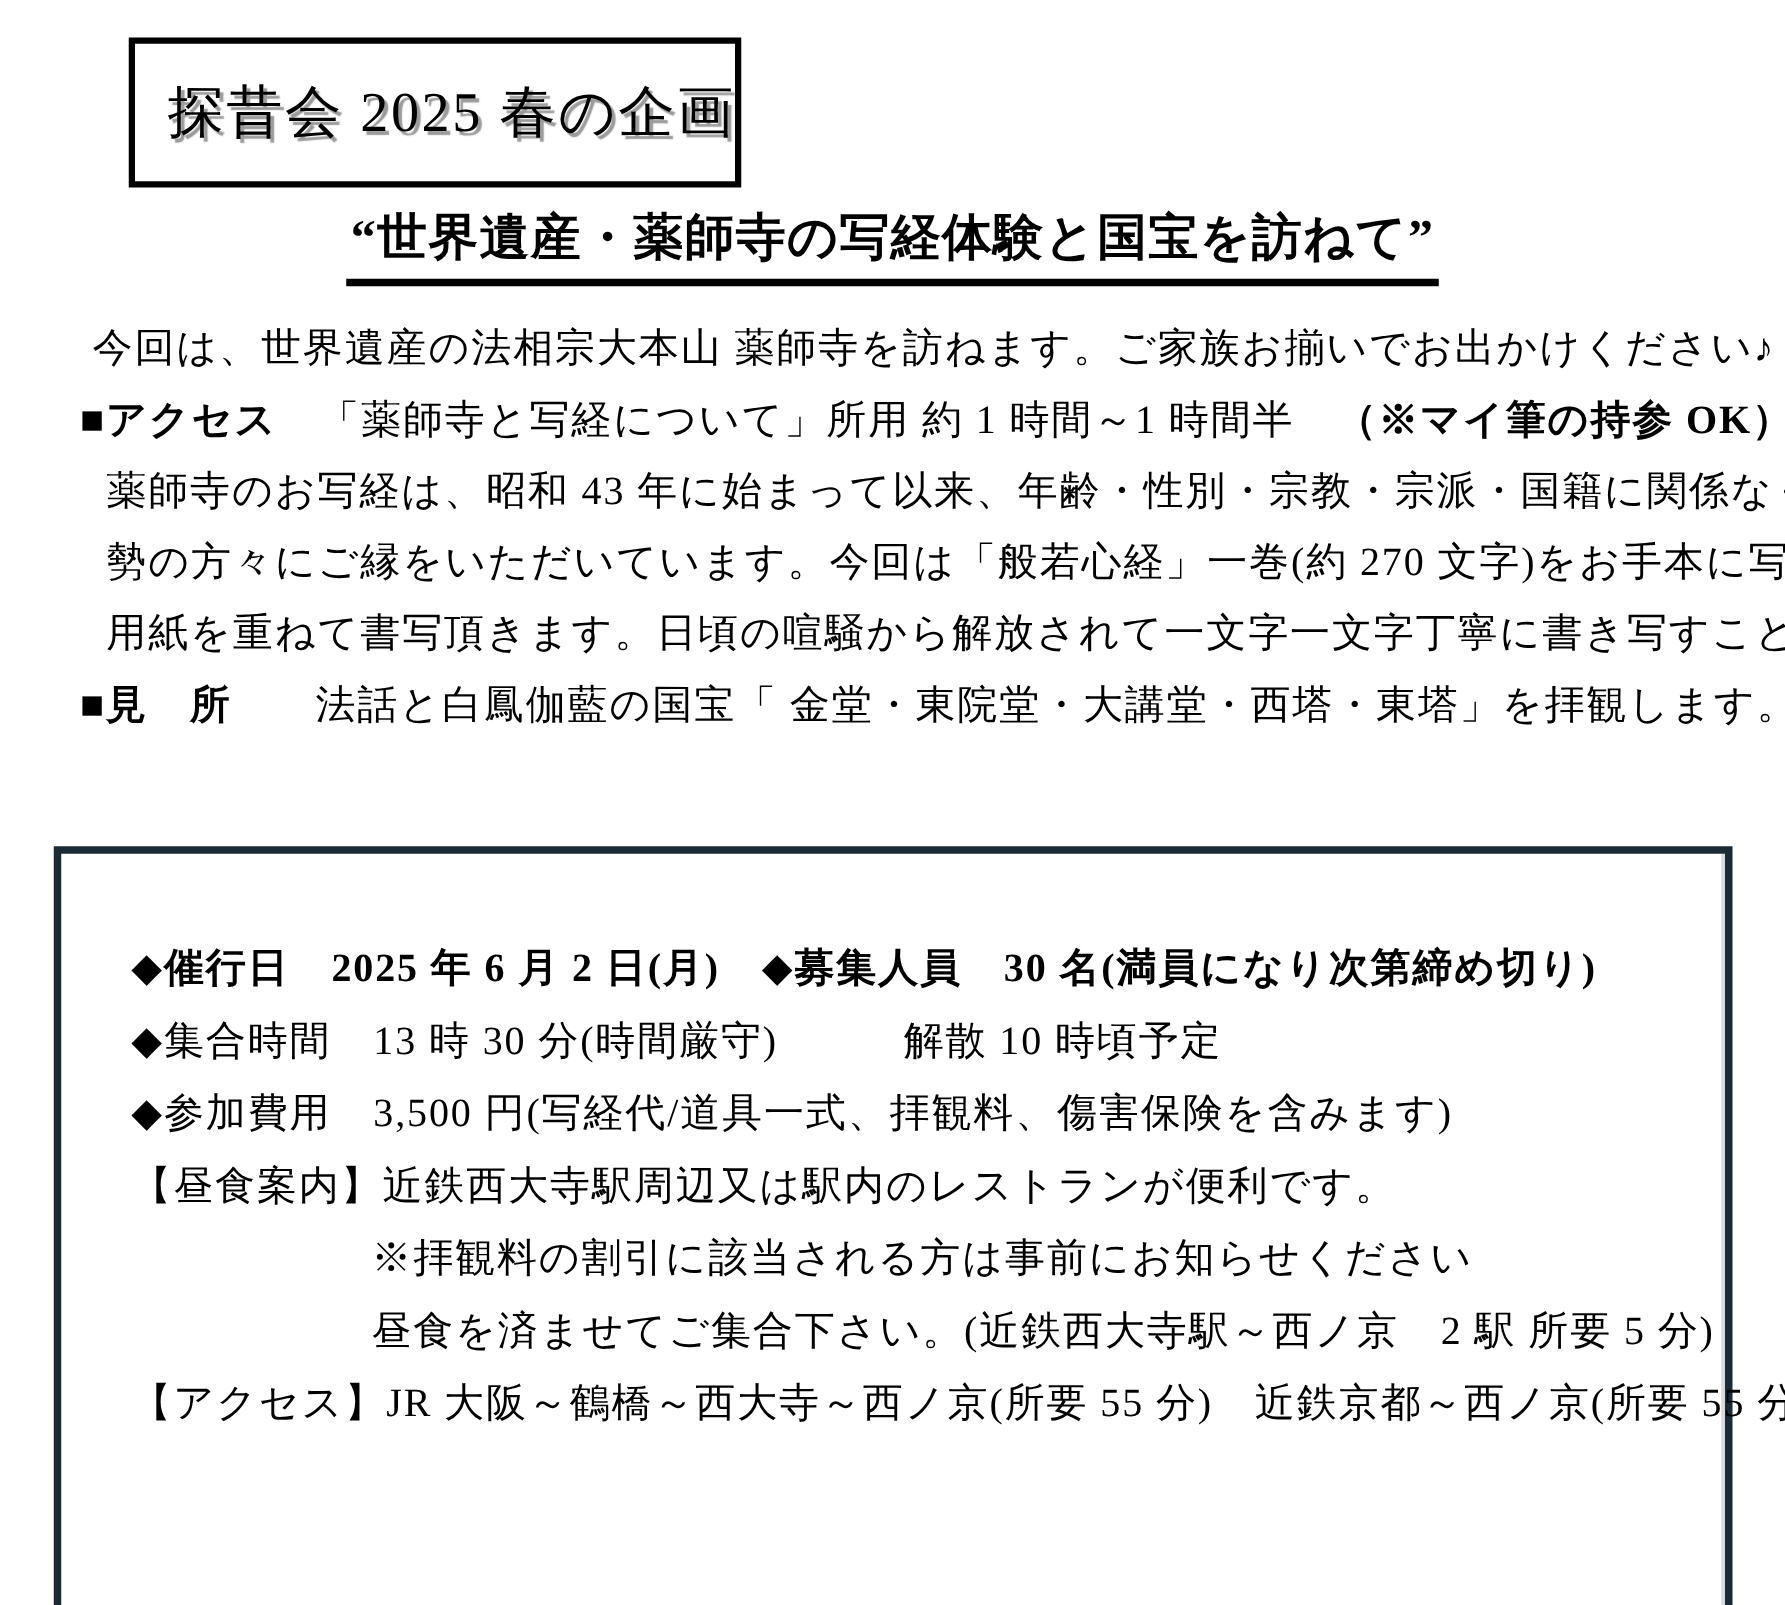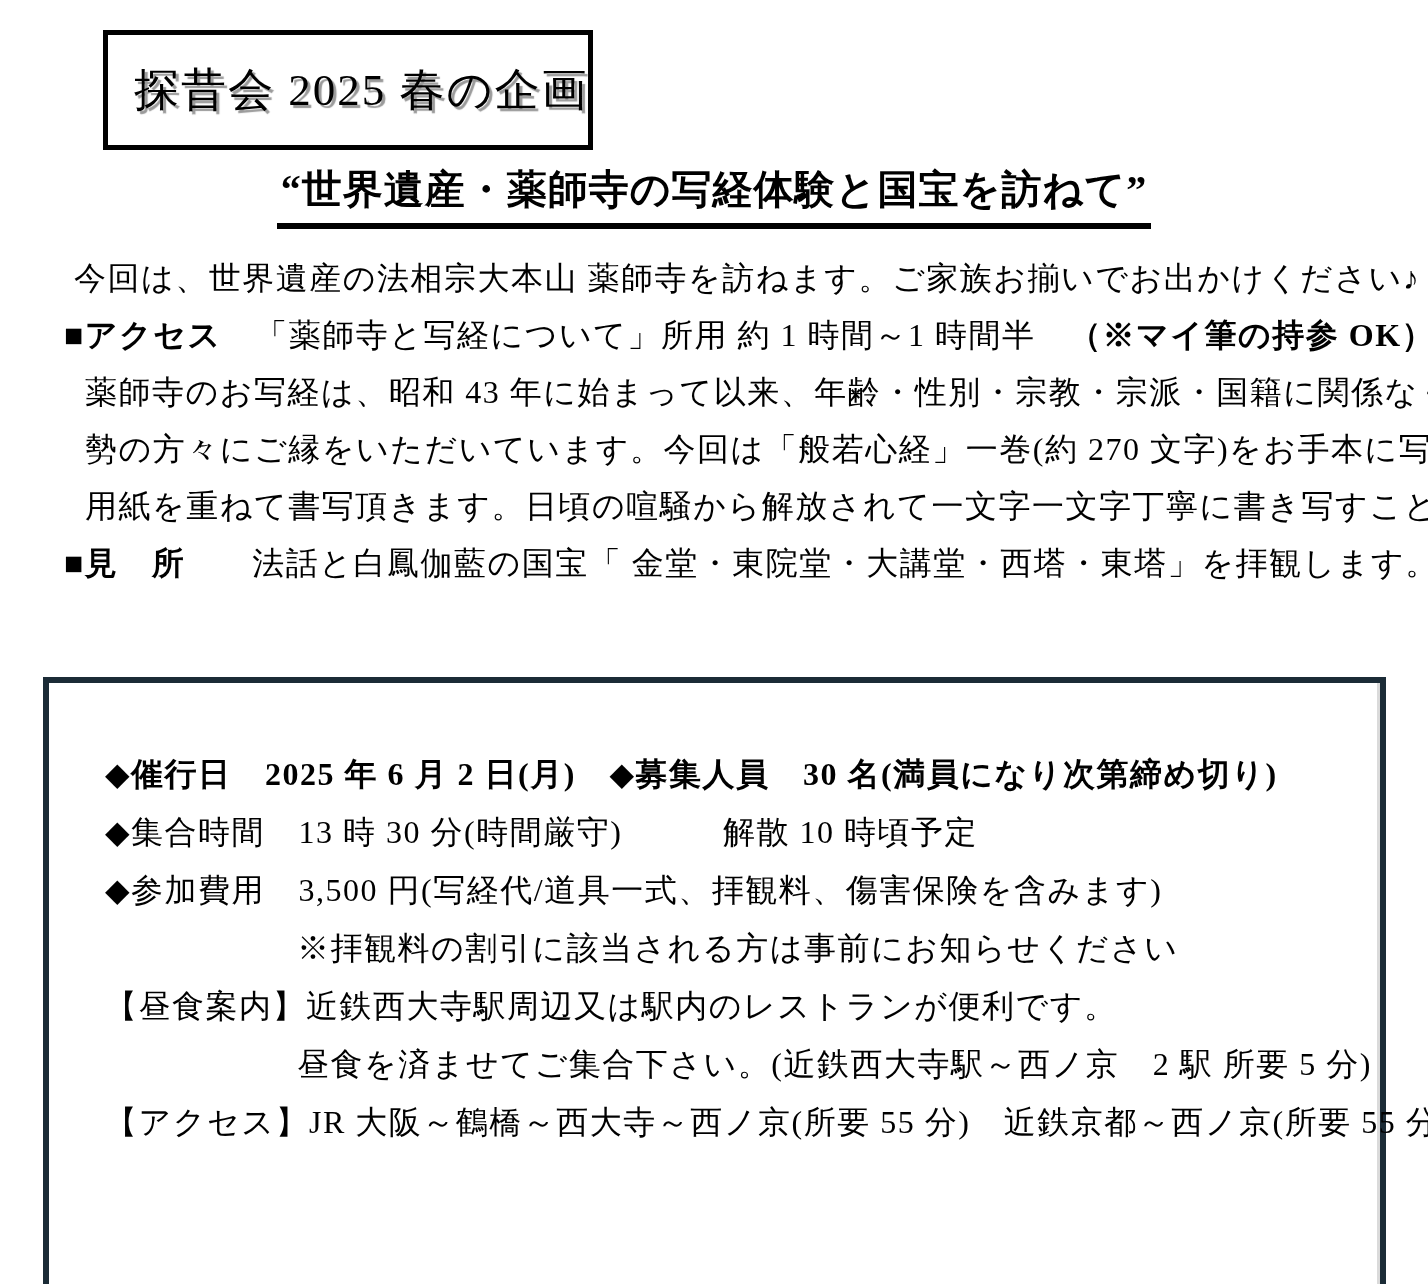--- a/index.html
+++ b/index.html
@@ -81,19 +81,19 @@
     <div class="line pad-indent">勢の方々にご縁をいただいています。今回は「般若心経」一巻(約 270 文字)をお手本に写経</div>
     <div class="line pad-indent">用紙を重ねて書写頂きます。日頃の喧騒から解放されて一文字一文字丁寧に書き写すことで</div>
 
     <div class="line"><span class="b">■見　所</span><span>　　法話と白鳳伽藍の国宝「 金堂・東院堂・大講堂・西塔・東塔」を拝観します。</span></div>
   </div>
 
   <div class="info-box">
     <div class="info-line b">◆催行日　2025 年 6 月 2 日(月)　◆募集人員　30 名(満員になり次第締め切り)</div>
     <div class="info-line">◆集合時間　13 時 30 分(時間厳守)　　　解散 10 時頃予定</div>
     <div class="info-line">◆参加費用　3,500 円(写経代/道具一式、拝観料、傷害保険を含みます)</div>
+    <div class="info-line">【昼食案内】近鉄西大寺駅周辺又は駅内のレストランが便利です。</div>
     <div class="info-line indent">※拝観料の割引に該当される方は事前にお知らせください</div>
-    <div class="info-line">【昼食案内】近鉄西大寺駅周辺又は駅内のレストランが便利です。</div>
     <div class="info-line indent">昼食を済ませてご集合下さい。(近鉄西大寺駅～西ノ京　2 駅 所要 5 分)</div>
     <div class="info-line">【アクセス】JR 大阪～鶴橋～西大寺～西ノ京(所要 55 分)　近鉄京都～西ノ京(所要 55 分)</div>
   </div>
 
 </div>
 
 </body></html>

